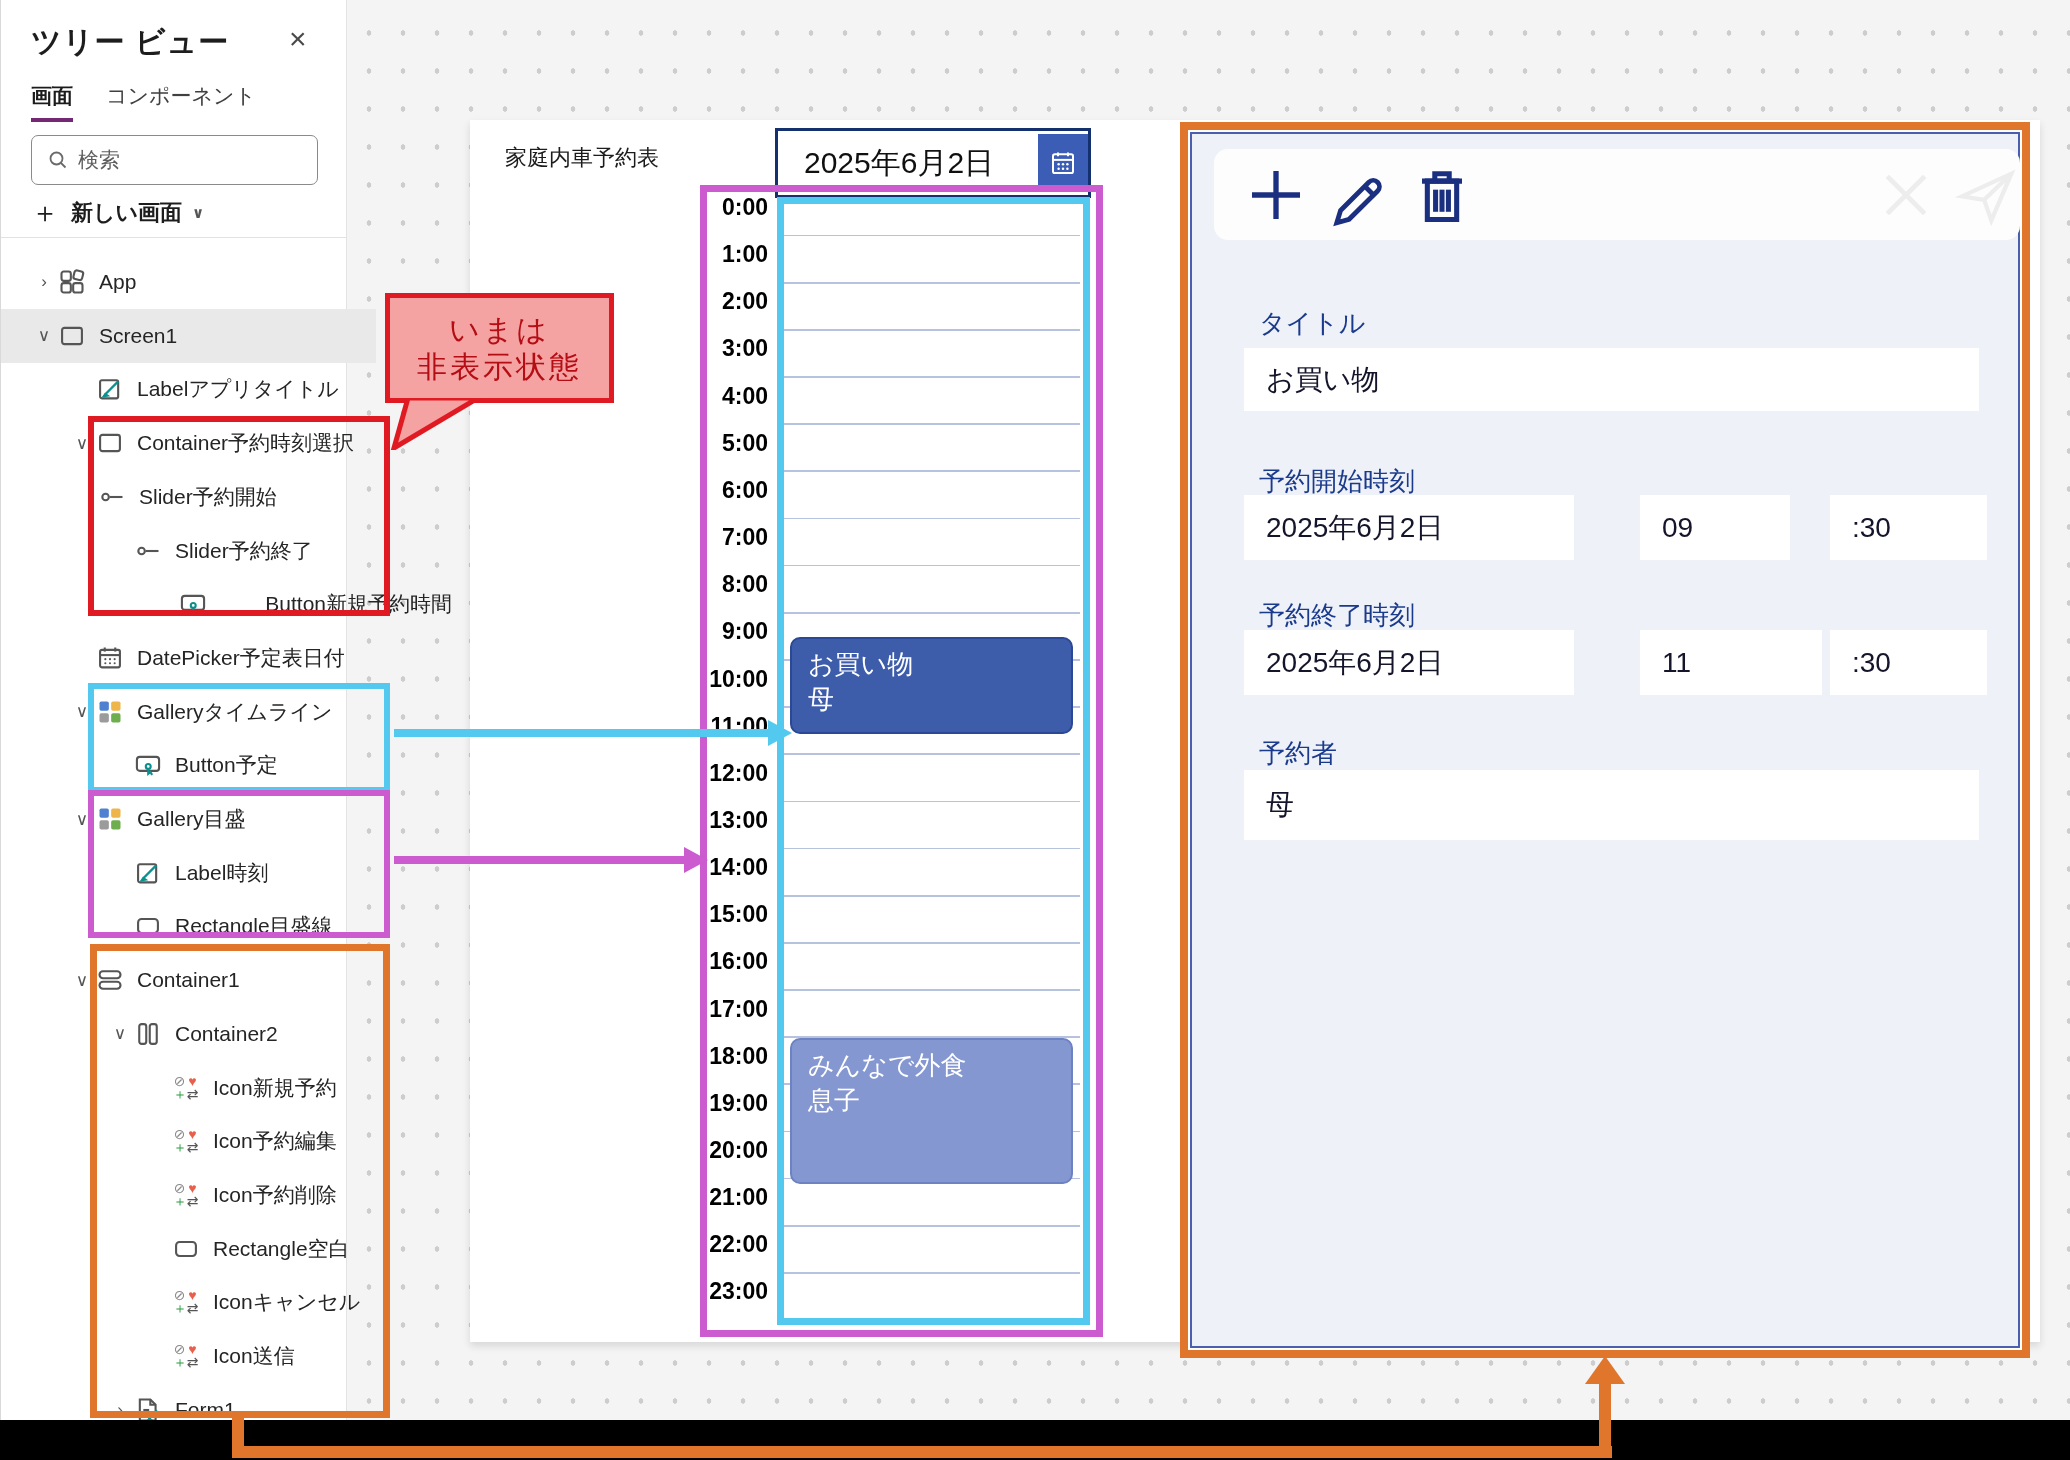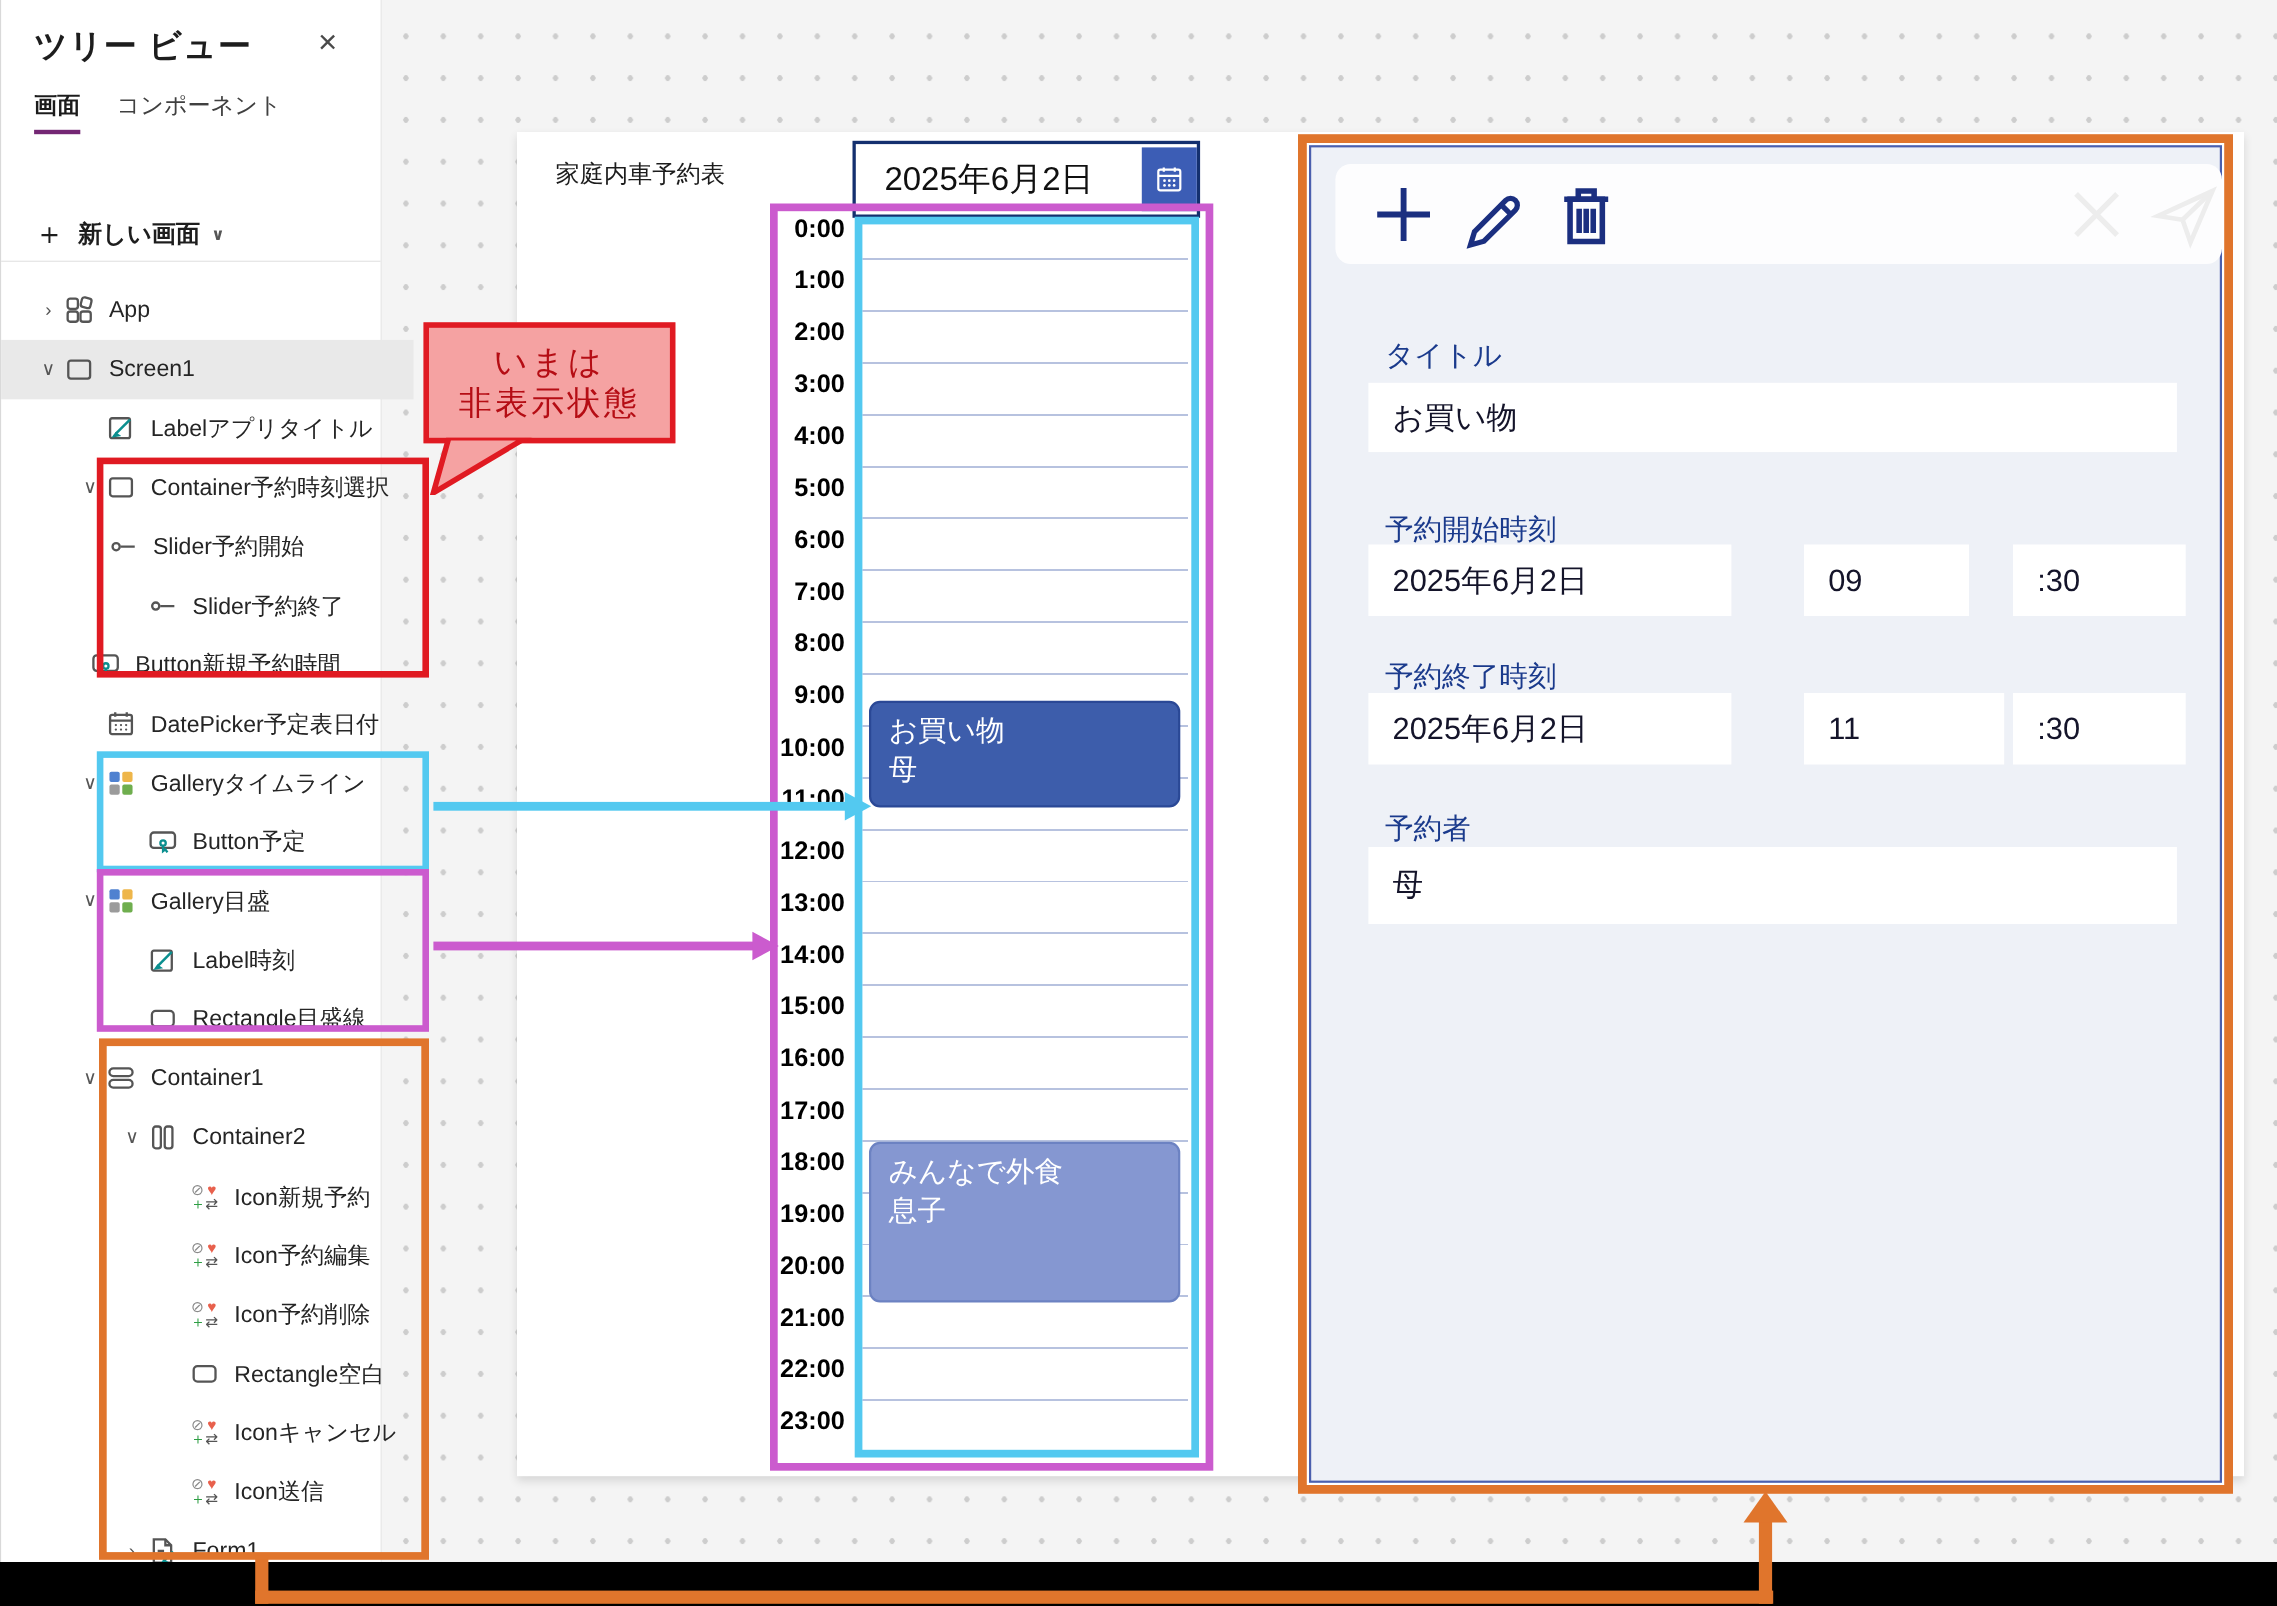--- a/index.html
+++ b/index.html
@@ -215,20 +215,31 @@
         <span>母</span>
       </div>
   </div>
 </div>
 
 <div class="abs tree-panel">
   <div class="abs tree-title">ツリー ビュー</div>
   <div class="abs tree-close">×</div>
   <div class="abs tab active" style="left:30px;">画面</div>
   <div class="abs tab" style="left:105px;">コンポーネント</div>
+  <div class="abs searchbox">
+    <span style="margin-left:14px;display:flex;">
+      <svg viewBox="0 0 24 24" width="24" height="24">
+          <g stroke="#6a6a6a" stroke-width="1.8" fill="none">
+            <circle cx="10.5" cy="10.5" r="6"></circle>
+            <line x1="15" y1="15" x2="19.5" y2="19.5"></line>
+          </g>
+        </svg>
+    </span>
+    <span class="ph">検索</span>
+  </div>
   <div class="abs newscreen">
     <span style="font-size:28px;font-weight:normal;margin-right:12px;">＋</span>
     <span>新しい画面</span>
     <span style="font-size:15px;color:#555;margin-left:10px;">∨</span>
   </div>
   <div class="abs tree-div"></div>
   <div>
       <div class="tree-row" style="top: 255px; padding-left: 30px;">
         <span class="chev">›</span>
         <span class="ticon">
@@ -297,21 +308,21 @@
         <span class="ticon">
           <svg viewBox="0 0 24 24">
             <g fill="none" stroke="#555" stroke-width="1.8">
               <circle cx="6.5" cy="12" r="2.8"></circle>
               <line x1="10" y1="12" x2="21" y2="12"></line>
             </g>
           </svg>
         </span>
         <span>Slider予約終了</span>
       </div>
-      <div class="tree-row" style="top: 577.2px; padding-left: 54px;">
+      <div class="tree-row" style="top: 577.2px; padding-left: 106px; justify-content: space-between;">
         <span class="chev"></span>
         <span class="ticon">
           <svg viewBox="0 0 24 24">
             <g fill="none" stroke="#555" stroke-width="1.8">
               <rect x="2.5" y="5" width="19" height="12" rx="2.5"></rect>
             </g>
             <g fill="none" stroke="#0b8f8f" stroke-width="1.8">
               <circle cx="12.2" cy="13.2" r="2.1"></circle>
               <path d="M12.2 15.3 v4.2 l1.8-1.4 1.6 2.4"></path>
             </g>

